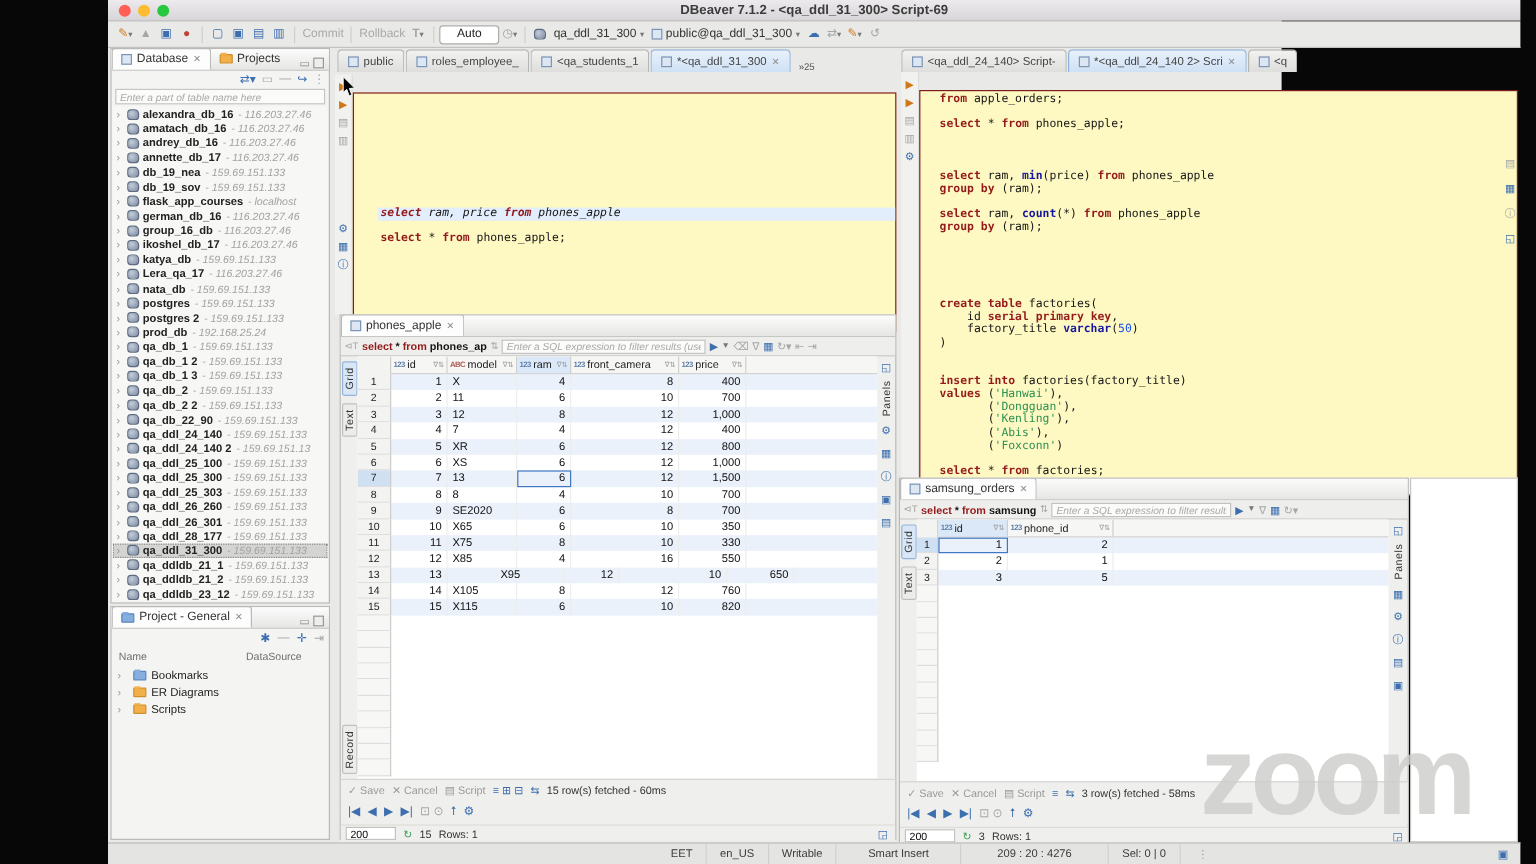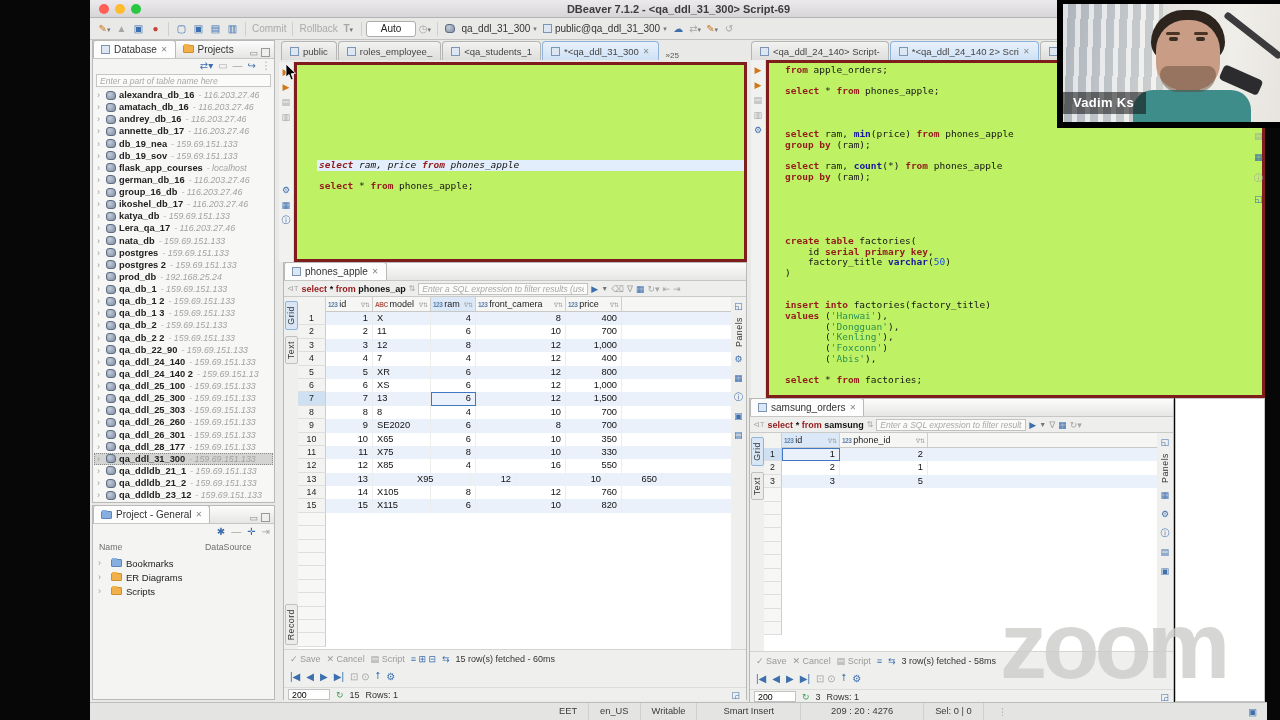--- a/index.html
+++ b/index.html
@@ -58,21 +58,21 @@
   .folder{display:inline-block;width:11px;height:8px;background:#f2b04a;border:1px solid #cf8f2e;border-radius:1px;position:relative;}
   .folder.blue{background:#86aede;border-color:#5d87bb;}
   .folder:before{content:"";position:absolute;left:0;top:-2px;width:5px;height:2px;background:inherit;border:1px solid inherit;}
 
   
   .edtabbar{display:flex;align-items:flex-end;height:20px;font-size:9.5px;color:#444;}
   .edtab{height:19px;display:flex;align-items:center;gap:4px;padding:0 8px;border:1px solid #b5b5b3;border-bottom:none;
          background:linear-gradient(#f2f2f0,#dededc);border-radius:4px 4px 0 0;margin-right:1px;white-space:nowrap;}
   .edtab.active{background:linear-gradient(#e8f1fb,#cfe1f5);border-color:#8fb2da;}
   .edtabico{width:9px;height:9px;border:1px solid #7d95b5;background:#dce7f3;display:inline-block;}
-  .editor{background:#bef264;border:3px solid #7f1d1d;}
+  .editor{background:#fef9c3;border:1px solid #7f1d1d;margin-top:15px;}
   .gutter{background:#f1f1ef;border-right:1px solid #ddd;display:flex;flex-direction:column;align-items:center;gap:2px;padding-top:4px;}
   .gut-ico{font-size:9px;height:13px;line-height:13px;}
   .code{font-family:"DejaVu Sans Mono",monospace;font-size:9.5px;}
   .code-line{height:10.7px;line-height:10.7px;white-space:pre;padding-left:2px;}
   .code-line.hl{background:#e2eefb;font-style:italic;}
   .tok-kw{color:#941b1b;font-weight:bold;}
   .tok-fn{color:#17179c;font-weight:bold;}
   .tok-str{color:#2b9151;}
   .tok-num{color:#1750eb;}
   .tok-pl{color:#141414;}
@@ -805,22 +805,22 @@
             <div class="code-line"><span class="tok-kw">create table</span><span class="tok-pl"> factories(</span></div>
             <div class="code-line"><span class="tok-pl">    id </span><span class="tok-kw">serial</span><span class="tok-pl"> </span><span class="tok-kw">primary key</span><span class="tok-pl">,</span></div>
             <div class="code-line"><span class="tok-pl">    factory_title </span><span class="tok-fn">varchar</span><span class="tok-pl">(</span><span class="tok-num">50</span><span class="tok-pl">)</span></div>
             <div class="code-line"><span class="tok-pl">)</span></div>
             <div class="code-line">&nbsp;</div>
             <div class="code-line">&nbsp;</div>
             <div class="code-line"><span class="tok-kw">insert into</span><span class="tok-pl"> factories(factory_title)</span></div>
             <div class="code-line"><span class="tok-kw">values</span><span class="tok-pl"> (</span><span class="tok-str">'Hanwai'</span><span class="tok-pl">),</span></div>
             <div class="code-line"><span class="tok-pl">       (</span><span class="tok-str">'Dongguan'</span><span class="tok-pl">),</span></div>
             <div class="code-line"><span class="tok-pl">       (</span><span class="tok-str">'Kenling'</span><span class="tok-pl">),</span></div>
+            <div class="code-line"><span class="tok-pl">       (</span><span class="tok-str">'Abis'</span><span class="tok-pl">),</span></div>
             <div class="code-line"><span class="tok-pl">       (</span><span class="tok-str">'Foxconn'</span><span class="tok-pl">)</span></div>
-            <div class="code-line"><span class="tok-pl">       (</span><span class="tok-str">'Abis'</span><span class="tok-pl">),</span></div>
             <div class="code-line">&nbsp;</div>
             <div class="code-line"><span class="tok-kw">select</span><span class="tok-pl"> * </span><span class="tok-kw">from</span><span class="tok-pl"> factories;</span></div>
           </div>
       </div>
 
       <div class="abs" style="right:2px;top:90px;display:flex;flex-direction:column;gap:8px;align-items:center;">
         <span class="gray gut-ico">▤</span>
         <span class="blue gut-ico">▦</span>
         <span class="gray gut-ico">ⓘ</span>
         <span class="blue gut-ico">◱</span>
@@ -962,30 +962,13 @@
       <span class="sbi" style="padding:0 26px;">Smart Insert</span>
       <span class="sbi" style="padding:0 30px;">209 : 20 : 4276</span>
       <span class="sbi">Sel: 0 | 0</span>
       <span class="gray" style="margin-left:14px;">⋮</span>
       <span class="blue" style="margin-left:auto;margin-right:10px;">▣</span>
     </div>
   </div>
 
   <div class="watermark">zoom</div>
 
-  <div class="webcam">
-    <div class="video">
-      <div class="curtain"></div>
-      <div class="hair"></div>
-      <div class="neck"></div>
-      <div class="shirt"></div>
-      <div class="face"></div>
-      <div class="brow" style="left:103px;"></div>
-      <div class="brow" style="left:131px;"></div>
-      <div class="eye" style="left:106px;"></div>
-      <div class="eye" style="left:133px;"></div>
-      <div class="beard"></div>
-      <div class="mic"></div>
-      <div class="mic2"></div>
-      <div class="namechip">Vadim Ks</div>
-    </div>
-  </div>
 </div>
 
 </body></html>

